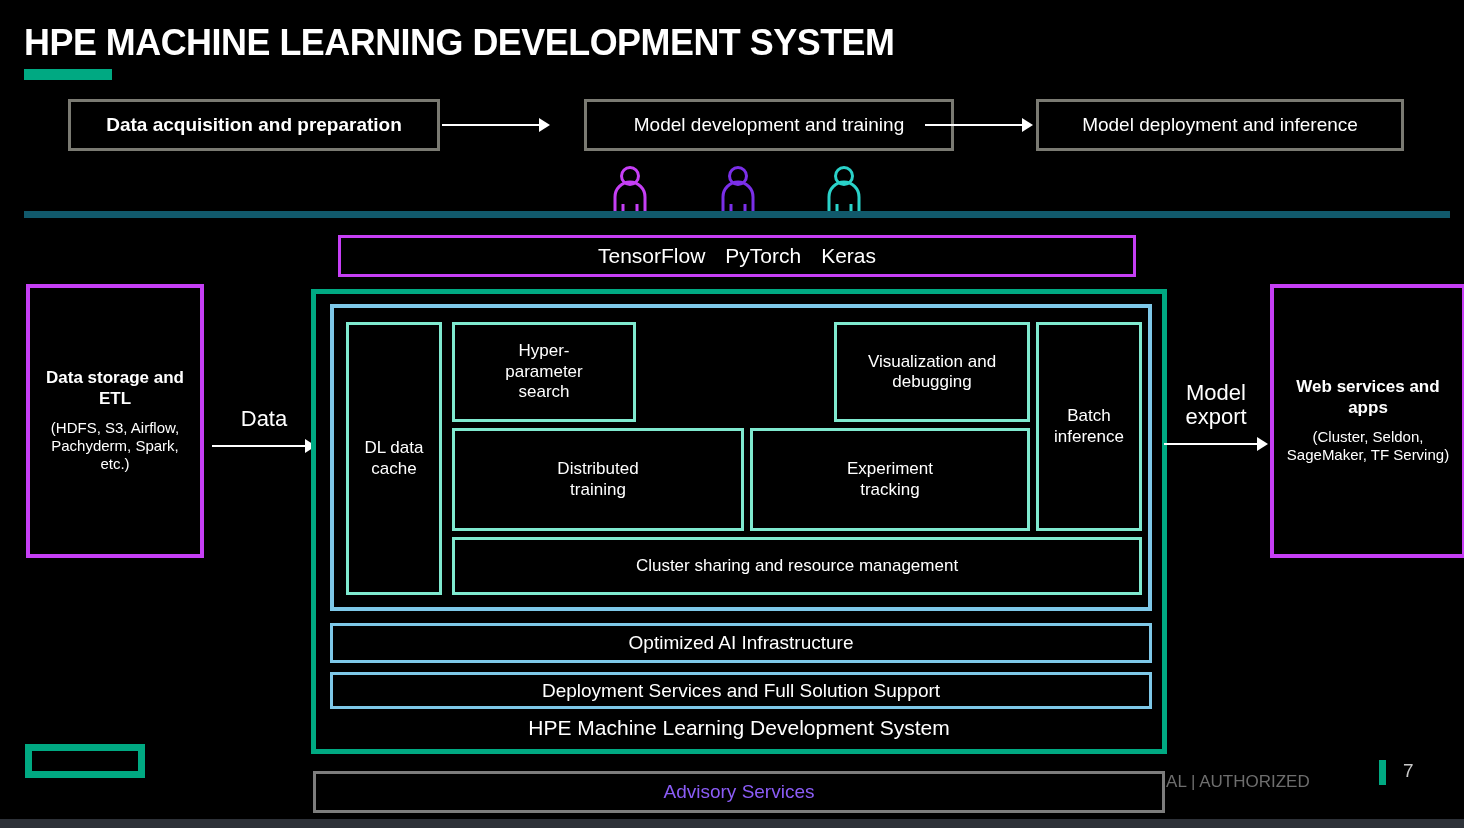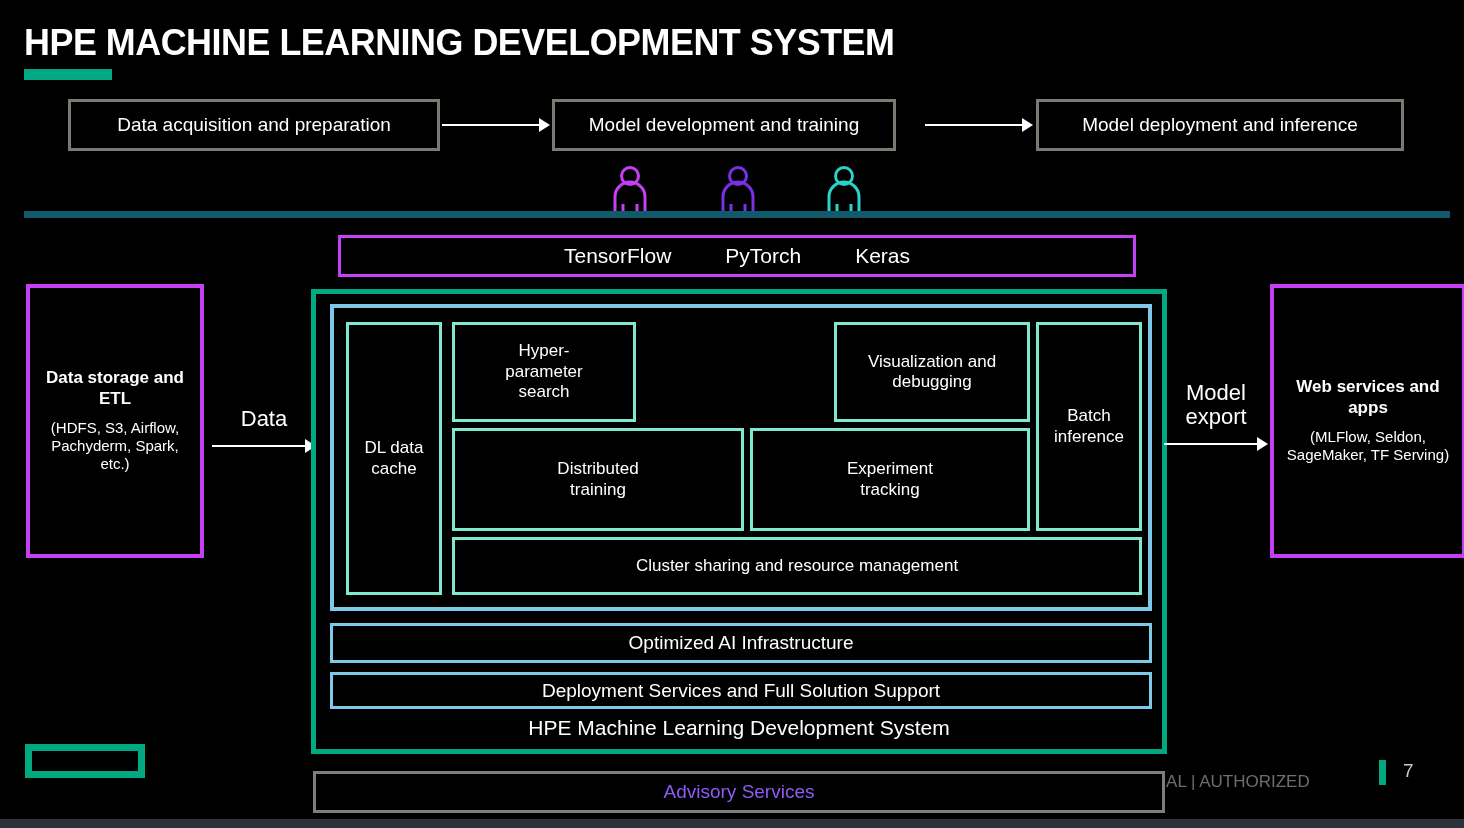--- a/index.html
+++ b/index.html
@@ -23,22 +23,22 @@
     width: 88px; height: 11px; background: #00A982;
   }
 
   
   .flowbox {
     position: absolute; border: 3px solid #7a7a72;
     background: #000; color: #ffffff;
     display: flex; align-items: center; justify-content: center;
     font-size: 19px; height: 52px;
   }
-  #flow-1 { left: 68px;  top: 99px; width: 372px; }
-  #flow-2 { left: 552px; top: 99px; width: 344px; }
+  #flow-1 { left: 68px;  top: 99px; width: 372px; font-weight: bold; }
+  #flow-2 { left: 584px; top: 99px; width: 370px; }
   #flow-3 { left: 1036px;top: 99px; width: 368px; }
 
   .arrow-h { position: absolute; height: 14px; }
   .arrow-h .shaft {
     position: absolute; left: 0; top: 6px; height: 2px;
     background: #ffffff; right: 9px;
   }
   .arrow-h .head {
     position: absolute; right: 0; top: 0;
     width: 0; height: 0;
@@ -60,21 +60,21 @@
     position: absolute; left: 24px; top: 211px;
     width: 1426px; height: 7px; background: #11596B;
   }
 
   
   #frameworks {
     position: absolute; left: 338px; top: 235px;
     width: 798px; height: 42px;
     border: 3px solid #C63FF5; background: #000;
     display: flex; align-items: center; justify-content: center;
-    gap: 54px;
+    gap: 20px;
     color: #ffffff; font-size: 21px;
   }
 
   
   .sidebox {
     position: absolute; border: 4px solid #C63FF5; background: #000;
     color: #ffffff; text-align: center;
     display: flex; flex-direction: column; align-items: center; justify-content: center;
     padding: 6px;
   }
@@ -276,21 +276,21 @@
 export</div>
     <div class="arrow-h">
       <div class="shaft"></div>
         <div class="head"></div>
     </div>
   </div>
 
   <div class="sidebox" id="web-services">
     <div class="head">Web services
 and apps</div>
-    <div class="sub">(MLFlow, Seldon,
+    <div class="sub">(Cluster, Seldon,
 SageMaker,
 TF Serving)</div>
   </div>
 
   <div id="advisory">
     <span>Advisory Services</span>
   </div>
 
   <div id="footer-note">FIDENTIAL | AUTHORIZED</div>
   <div id="page-tick"></div>

